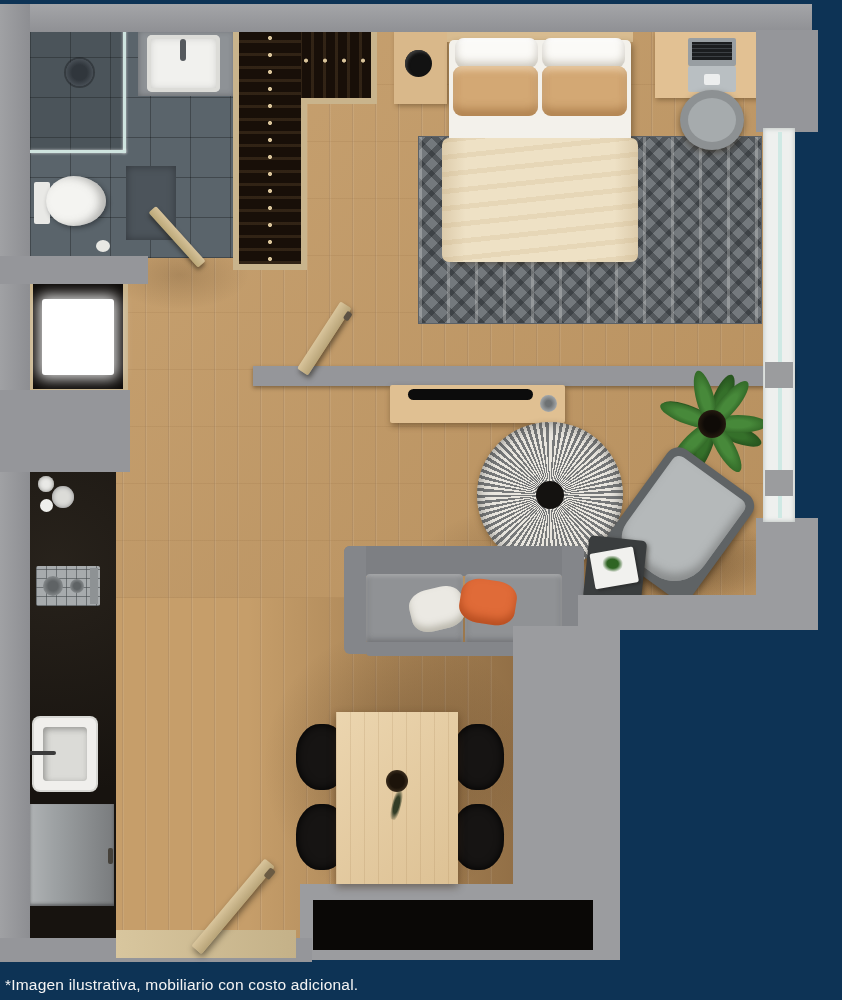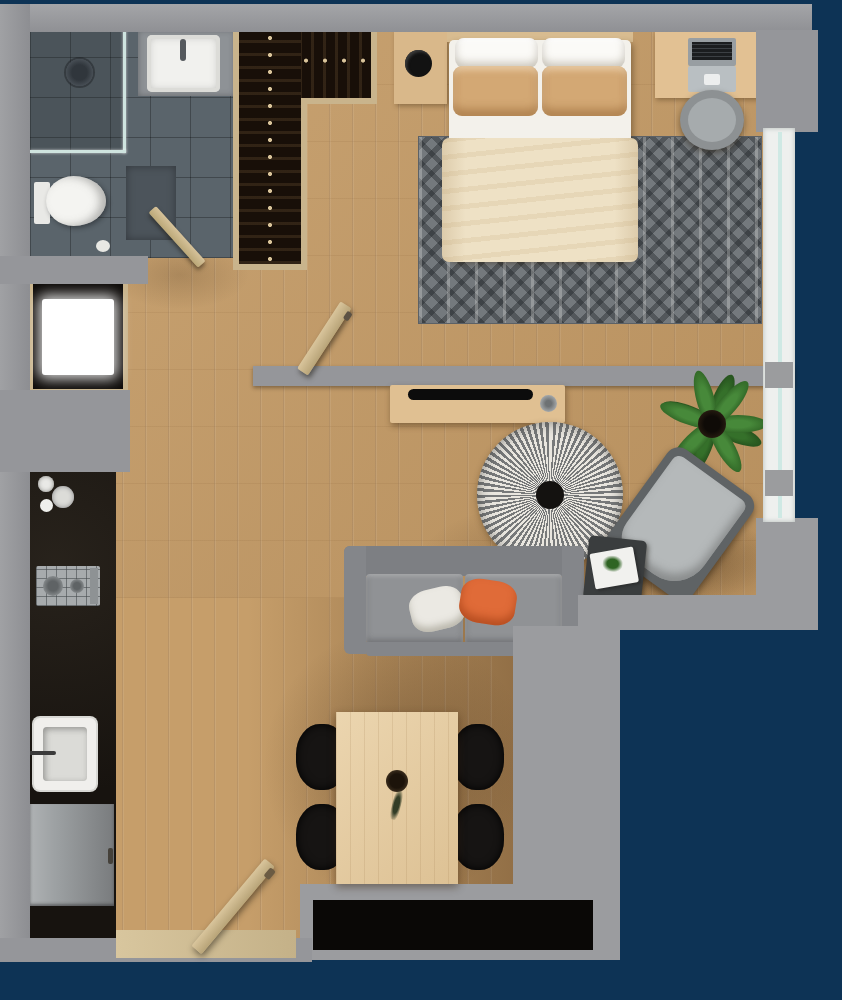--- a/index.html
+++ b/index.html
@@ -209,13 +209,14 @@
   <div class="a" style="left:336px;top:712px;width:122px;height:172px;background:#e8cea1;background-image:repeating-linear-gradient(90deg, rgba(160,125,80,.18) 0 1px, rgba(0,0,0,0) 1px 14px),linear-gradient(135deg, rgba(255,255,255,.15), rgba(140,100,55,.12));box-shadow:0 3px 8px rgba(50,32,12,.45);">
     <div class="a" style="left:50px;top:58px;width:22px;height:22px;border-radius:50%;background:radial-gradient(circle,#1c130a 45%,#4a3a26 85%);"></div>
     <div class="a" style="left:56px;top:78px;width:9px;height:30px;background:radial-gradient(ellipse,#333d26 40%,rgba(0,0,0,0) 80%);transform:rotate(14deg);"></div>
   </div>
 
   <div class="a" style="left:116px;top:930px;width:180px;height:28px;background:linear-gradient(90deg,#d8c69e,#c4b188);"></div>
   <div class="a" style="left:190px;top:836px;width:13px;height:114px;background:linear-gradient(90deg,#d9c59c,#b8a478);transform-origin:50% 100%;transform:rotate(40deg);box-shadow:3px 2px 6px rgba(20,15,8,.5);border-radius:2px;">
     <div class="a" style="left:10px;top:3px;width:7px;height:11px;background:#6b5b43;border-radius:2px;"></div>
   </div>
 
+  <div class="a caption" style="left:5px;top:976px;">*Imagen ilustrativa, mobiliario con costo adicional.</div>
 </div>
 
 </body></html>

